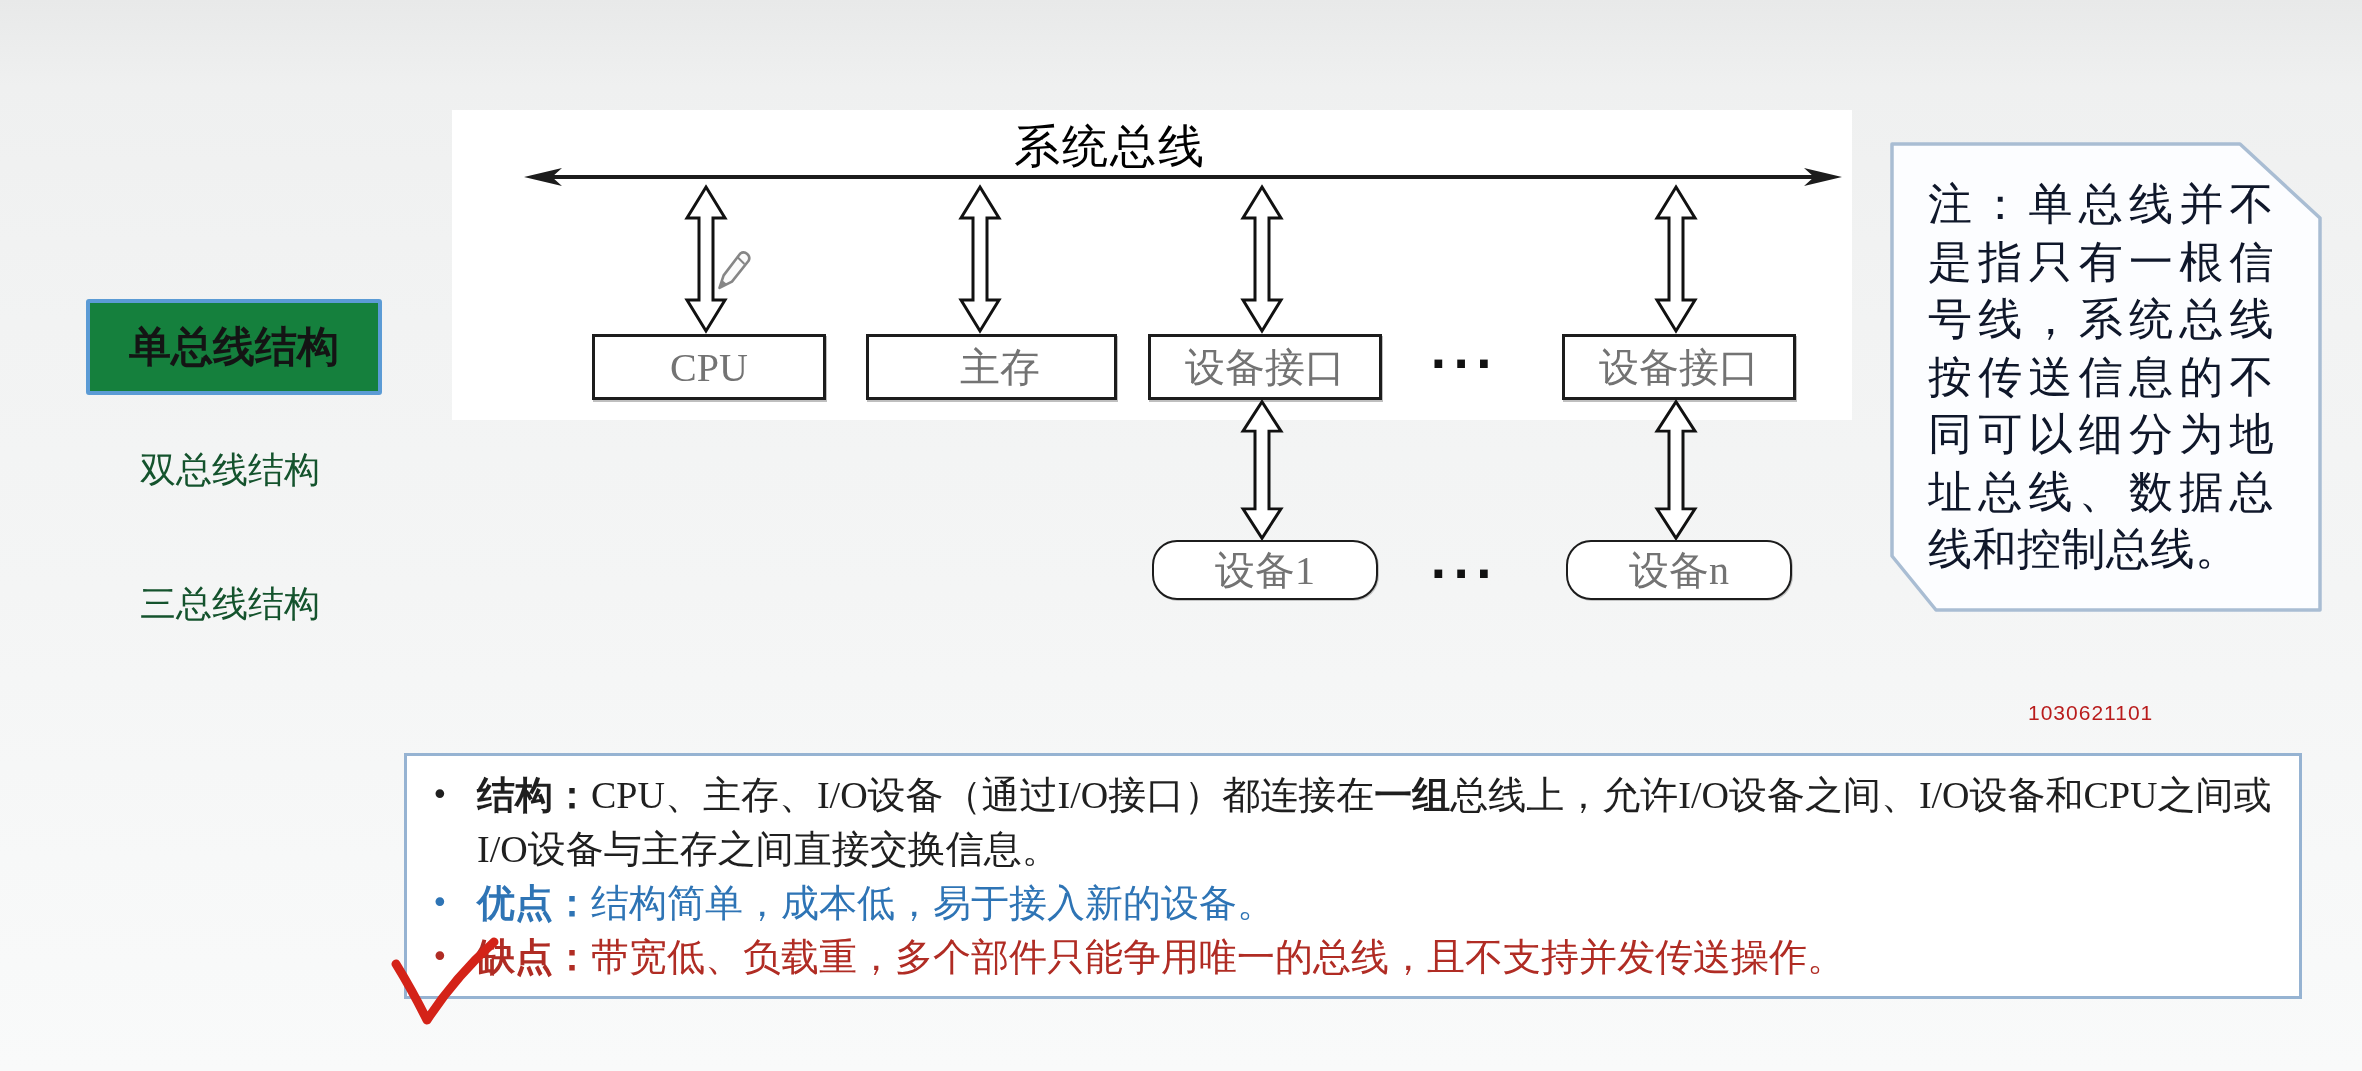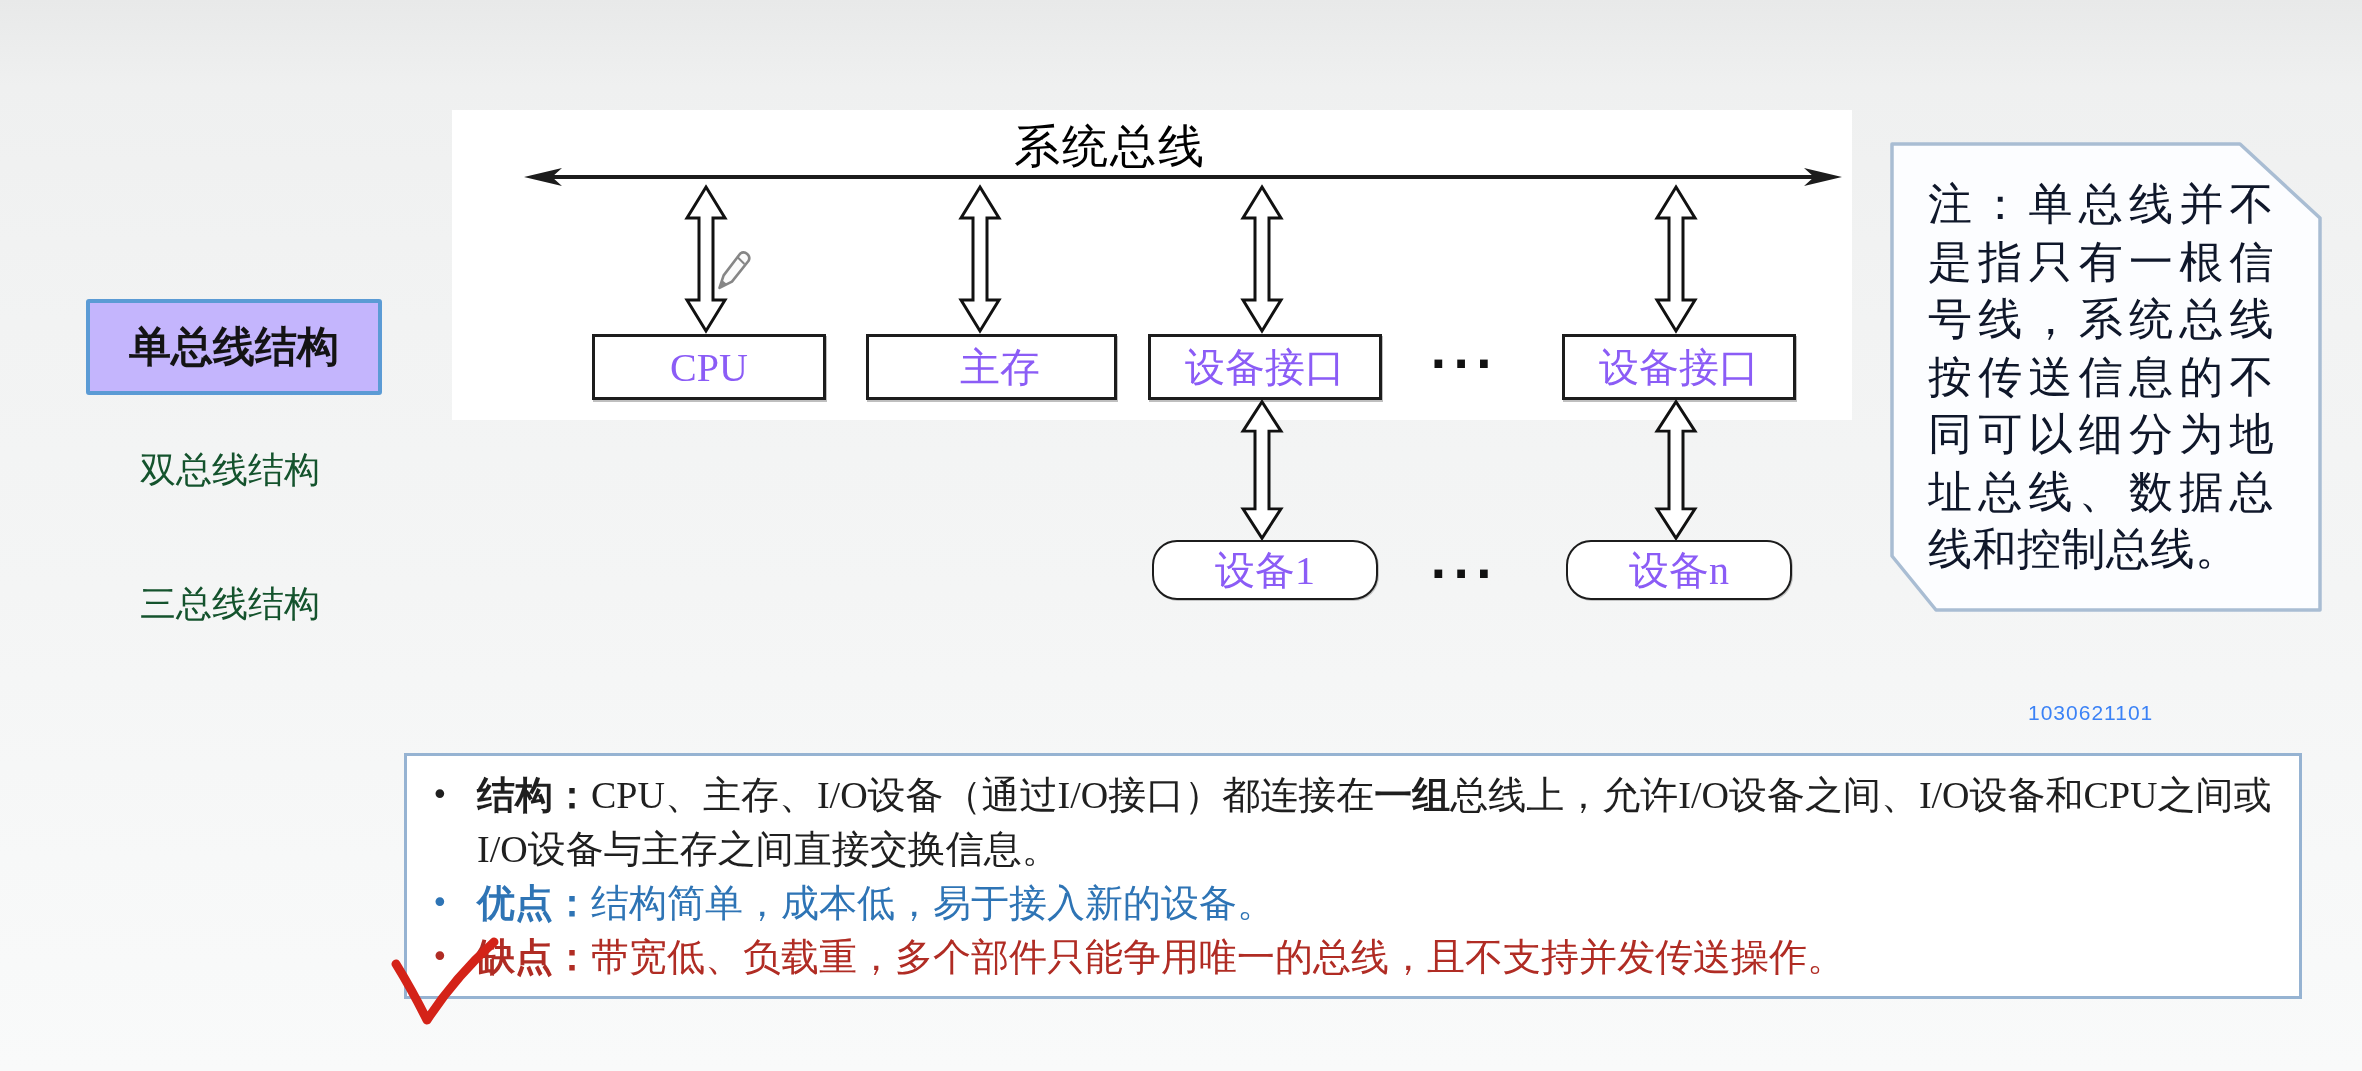--- a/index.html
+++ b/index.html
@@ -9,42 +9,42 @@
     font-family:"Liberation Sans","DejaVu Sans",sans-serif;color:#1c1c1c;
   }
   .abs{position:absolute;}
   
   .diagram-band{left:452px;top:110px;width:1400px;height:310px;background:#ffffff;}
   
   .bus-title{left:1000px;top:116px;width:220px;text-align:center;font-family:"Liberation Serif","DejaVu Serif",serif;
     font-size:46px;font-weight:500;color:#000000;letter-spacing:2px;}
   
   .node{background:#fff;border:3px solid #1c1c1c;display:flex;align-items:center;justify-content:center;
-    font-family:"Liberation Serif","DejaVu Serif",serif;font-size:40px;color:#8b5cf6;box-shadow:1px 2px 0 rgba(0,0,0,.25);}
+    font-family:"Liberation Serif","DejaVu Serif",serif;font-size:40px;color:#737373;box-shadow:1px 2px 0 rgba(0,0,0,.25);}
   .node.thin{border-width:2px;box-shadow:1px 1px 0 rgba(0,0,0,.2);border-radius:25px;}
   .dots{font-size:44px;font-weight:bold;color:#111;letter-spacing:6px;font-family:"DejaVu Sans",sans-serif;}
   
-  .side-active{left:86px;top:299px;width:288px;height:88px;border:4px solid #5b9bd5;border-radius:3px;background:#c4b5fd;
+  .side-active{left:86px;top:299px;width:288px;height:88px;border:4px solid #5b9bd5;border-radius:3px;background:#15803d;
     display:flex;align-items:center;justify-content:center;font-size:42px;font-weight:bold;color:#141414;}
   .side-item{left:86px;width:288px;text-align:center;font-size:36px;font-weight:500;color:#14532d;}
   
   .note-wrap{left:1888px;top:140px;width:436px;height:474px;}
   .note-text{left:1928px;top:176px;width:346px;font-family:"Liberation Serif","DejaVu Serif",serif;
     font-size:44px;line-height:57.5px;letter-spacing:0.5px;color:#0f172a;word-break:break-all;text-align:justify;}
   
   .detail-box{left:404px;top:753px;width:1898px;height:246px;background:#fff;border:3px solid #96b3d2;box-sizing:border-box;
     padding:12px 20px 8px 24px;font-family:"Liberation Serif","DejaVu Serif",serif;font-size:38px;line-height:54px;}
   .bullet{display:flex;align-items:flex-start;}
   .bullet .marker{flex:0 0 46px;font-size:30px;line-height:54px;font-family:"DejaVu Sans",sans-serif;}
   .bullet .btext{flex:1;word-break:break-all;}
   .bullet b{font-weight:bold;}
   .c-black{color:#1f1f1f;}
   .c-blue{color:#2e74b5;}
   .c-red{color:#b02c24;}
-  .watermark{left:2028px;top:701px;font-size:21px;color:#3b82f6;letter-spacing:1px;}
+  .watermark{left:2028px;top:701px;font-size:21px;color:#b91c1c;letter-spacing:1px;}
   svg{display:block;}
 </style>
 </head>
 <body>
 
 <div class="abs diagram-band"></div>
 
 <div class="abs side-active">
   <span>单总线结构</span>
 </div>

